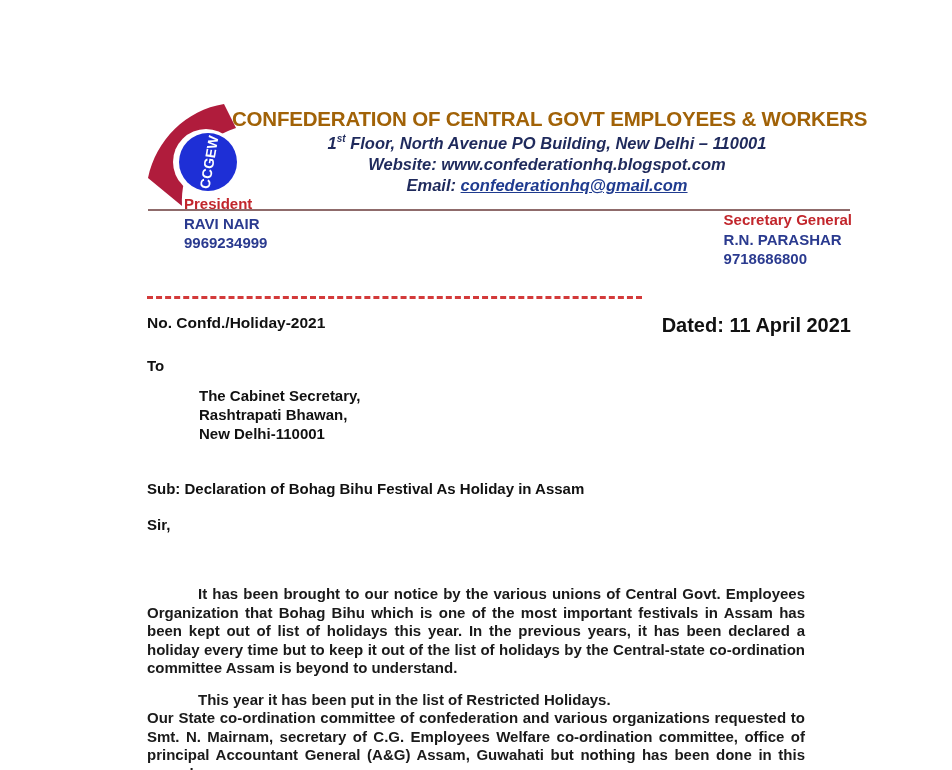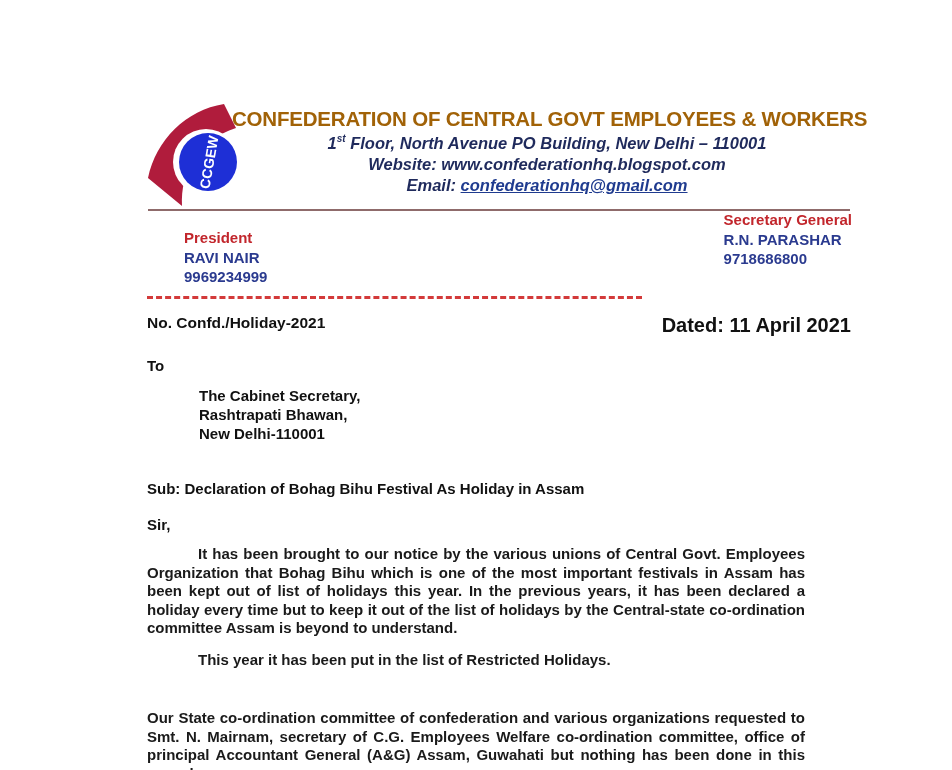--- a/index.html
+++ b/index.html
@@ -28,39 +28,39 @@
   .web  { top: 155px; }
   .mail { top: 176px; }
   .mail a { color: #1f3b8f; text-decoration: underline; }
   .rule {
     left: 148px; top: 209px; width: 702px; height: 0;
     border-top: 2px solid #8f6b6b;
   }
   .off-title { color: #c2262c; font-weight: bold; font-size: 15px; white-space: nowrap; }
   .off-name  { color: #2a3a8f; font-weight: bold; font-size: 15px; white-space: nowrap; }
   .off-phone { color: #2a3a8f; font-weight: bold; font-size: 15px; white-space: nowrap; }
-  .left-col { left: 184px; top: 228px; line-height: 19.5px; }
+  .left-col { left: 184px; top: 194px; line-height: 19.5px; }
   .right-col { right: 100px; top: 210px; line-height: 19.5px; text-align: left; }
   .dashes {
     left: 147px; top: 296px; width: 495px; height: 0;
     border-top: 3px dashed #d33a3a;
   }
   .ref { left: 147px; top: 314px; font-weight: bold; font-size: 15.5px; white-space: nowrap; }
   .dated { right: 101px; top: 314px; font-weight: bold; font-size: 20px; white-space: nowrap; }
   .to { left: 147px; top: 357px; font-weight: bold; font-size: 15px; }
   .addressee { left: 199px; top: 386px; font-weight: bold; font-size: 15px; line-height: 19px; }
   .addressee div { white-space: nowrap; }
   .subject { left: 147px; top: 480px; font-weight: bold; font-size: 15px; white-space: nowrap; }
   .salutation { left: 147px; top: 516px; font-weight: bold; font-size: 15px; }
   .para {
     left: 147px; width: 658px; font-weight: bold; font-size: 15px;
     line-height: 18.5px; text-align: justify; color: #1a1a1a;
     font-family: "Liberation Sans", sans-serif;
   }
-  .indent { text-indent: 51px; }
+  .indent { text-indent: 51px; margin-top: 40px; }
   .p1 { top: 545px; }
   .p2 { top: 651px; }
   .p3 { top: 681px; margin-top: 28px; }
 </style>
 </head>
 <body>
 
 <div class="abs" id="logo">
   <svg width="92" height="106" viewBox="0 0 92 106">
     <path d="M78 2 C40 8 10 38 2 76 L36 104 C34 70 52 38 90 26 Z" fill="#b01c3c"></path>

